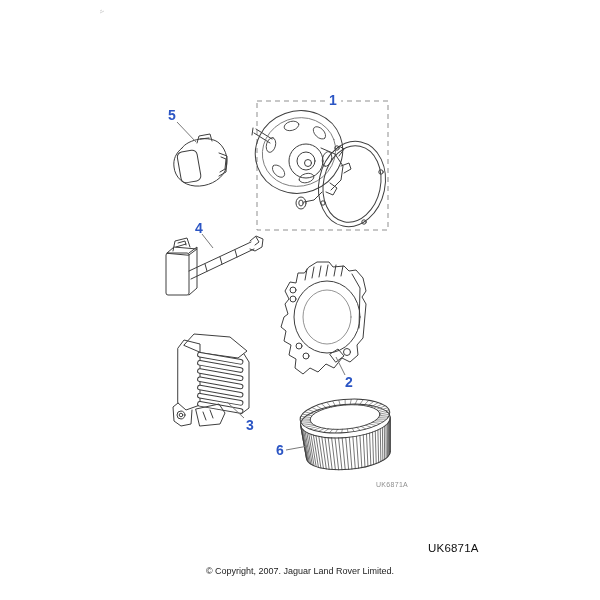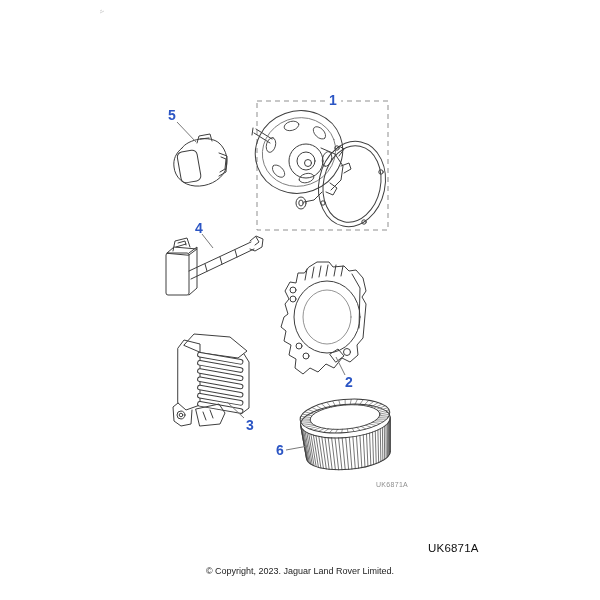--- a/index.html
+++ b/index.html
@@ -237,15 +237,15 @@
   <span class="callout" style="left: 349px; top: 382px; color: rgb(43, 85, 196);">2</span>
   <span class="callout" style="left: 250px; top: 425px; color: rgb(43, 85, 196);">3</span>
   <span class="callout" style="left: 199px; top: 228px; color: rgb(43, 85, 196);">4</span>
   <span class="callout" style="left: 172px; top: 115px; color: rgb(43, 85, 196);">5</span>
   <span class="callout" style="left: 280px; top: 450px; color: rgb(43, 85, 196);">6</span>
 
   <span class="platecode">UK6871A</span>
 
   <span class="refcode">UK6871A</span>
 
-  <div class="copyright">© Copyright, 2023. Jaguar Land Rover Limited.</div>
+  <div class="copyright">© Copyright, 2007. Jaguar Land Rover Limited.</div>
 
 </div>
 
 </body></html>

